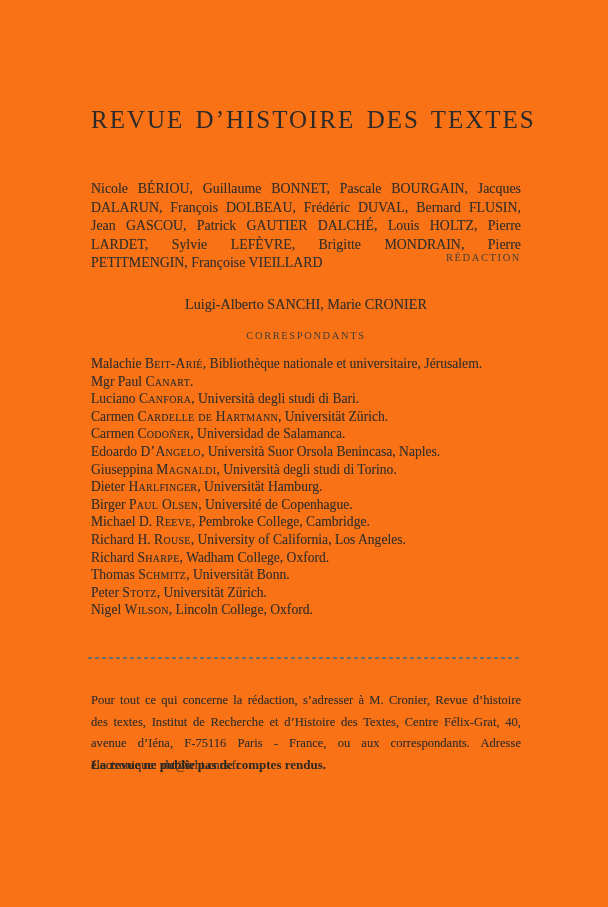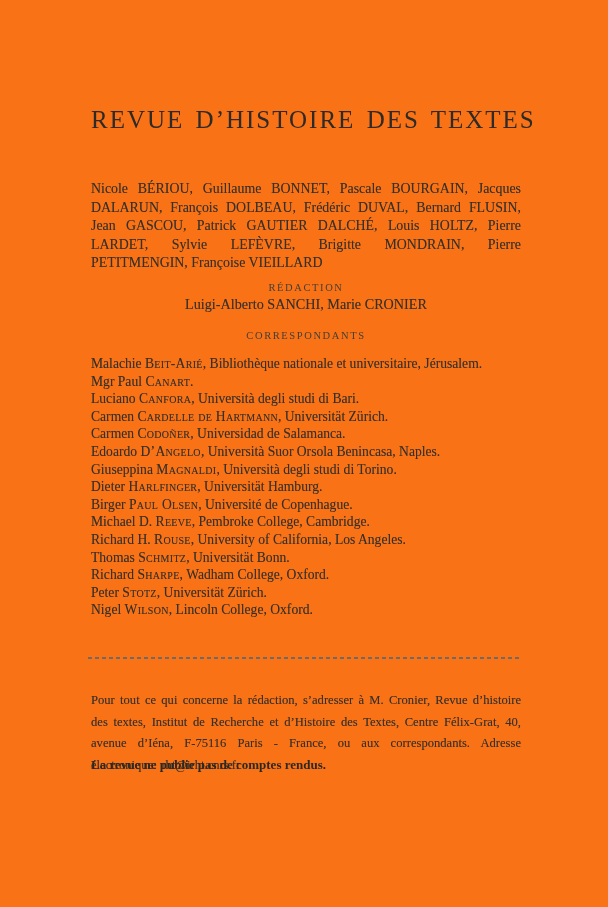--- a/index.html
+++ b/index.html
@@ -46,21 +46,21 @@
     color: #433e38;
   }
   .direction-heading { top: 154px; }
   .committee {
     top: 180px;
     text-align: justify;
     font-size: 13.9px;
     line-height: 18.6px;
     text-shadow: 0 0 0.4px rgba(40,35,30,0.35);
   }
-  .redaction-heading { top: 282px; }
+  .redaction-heading { top: 252px; text-align: right; }
   .redaction-members {
     top: 296px;
     text-align: center;
     font-size: 14.2px;
     text-shadow: 0 0 0.4px rgba(40,35,30,0.35);
   }
   .correspondents-heading { top: 330px; }
   .correspondents {
     top: 355px;
     font-size: 13.6px;
@@ -131,23 +131,23 @@
         <div class="correspondent-row"><span class="given">Giuseppina </span><span class="sc">Magnaldi</span><span class="aff">, Università degli studi di Torino.</span></div>
 
         <div class="correspondent-row"><span class="given">Dieter </span><span class="sc">Harlfinger</span><span class="aff">, Universität Hamburg.</span></div>
 
         <div class="correspondent-row"><span class="given">Birger </span><span class="sc">Paul Olsen</span><span class="aff">, Université de Copenhague.</span></div>
 
         <div class="correspondent-row"><span class="given">Michael D. </span><span class="sc">Reeve</span><span class="aff">, Pembroke College, Cambridge.</span></div>
 
         <div class="correspondent-row"><span class="given">Richard H. </span><span class="sc">Rouse</span><span class="aff">, University of California, Los Angeles.</span></div>
 
+        <div class="correspondent-row"><span class="given">Richard </span><span class="sc">Sharpe</span><span class="aff">, Wadham College, Oxford.</span></div>
+
         <div class="correspondent-row"><span class="given">Thomas </span><span class="sc">Schmitz</span><span class="aff">, Universität Bonn.</span></div>
-
-        <div class="correspondent-row"><span class="given">Richard </span><span class="sc">Sharpe</span><span class="aff">, Wadham College, Oxford.</span></div>
 
         <div class="correspondent-row"><span class="given">Peter </span><span class="sc">Stotz</span><span class="aff">, Universität Zürich.</span></div>
 
         <div class="correspondent-row"><span class="given">Nigel </span><span class="sc">Wilson</span><span class="aff">, Lincoln College, Oxford.</span></div>
       </div>
 
     <div class="dashed"></div>
 
     <p class="contact">Pour tout ce qui concerne la rédaction, s’adresser à M. Cronier, Revue d’histoire des textes, Institut de Recherche et d’Histoire des Textes, Centre Félix-Grat, 40, avenue d’Iéna, F-75116 Paris - France, ou aux correspondants. Adresse électronique: rht@irht.cnrs.fr</p>
 

